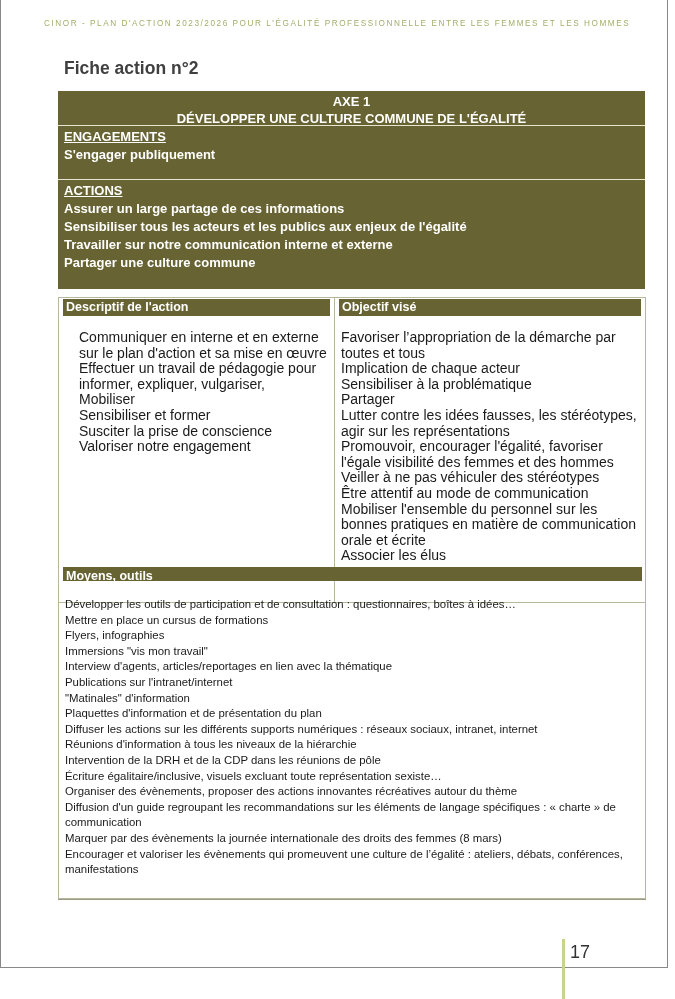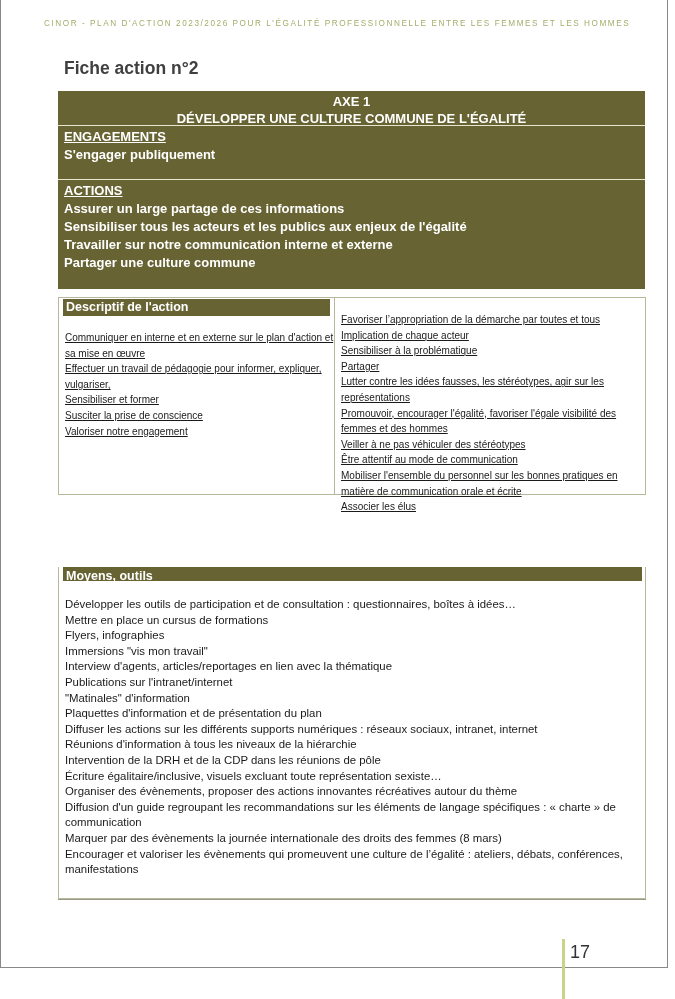--- a/index.html
+++ b/index.html
@@ -5,26 +5,26 @@
   html, body { margin: 0; padding: 0; background: #ffffff; }
   body { width: 675px; height: 999px; position: relative; overflow: hidden; font-family: "Liberation Sans", sans-serif; color: #1a1a1a; }
   .page-frame { position: absolute; left: 0; top: 0; width: 668px; height: 968px; border-right: 1.5px solid #888; border-bottom: 1.5px solid #888; border-left: 1.5px solid #888; box-sizing: border-box; }
   .running-header { position: absolute; top: 19px; left: 44px; width: 610px; font-size: 8.2px; letter-spacing: 1.55px; color: #a2ae6a; white-space: nowrap; }
   .fiche-title { position: absolute; top: 58px; left: 64px; font-size: 17.5px; font-weight: bold; color: #404040; }
   .axis-box { position: absolute; left: 58px; top: 91px; width: 587px; height: 198px; background: #676332; color: #fff; font-size: 13px; font-weight: bold; box-sizing: border-box; }
   .axis-head { text-align: center; line-height: 17px; padding-top: 2px; height: 35px; border-bottom: 1.5px solid #e6e6d0; box-sizing: border-box; }
   .axis-sec { padding: 2px 6px 0 6px; line-height: 18px; }
   .axis-sec .sec-title { text-decoration: underline; }
   .sec-engagements { height: 54px; border-bottom: 1.5px solid #e6e6d0; box-sizing: border-box; }
-  .col-box { position: absolute; top: 297px; height: 198px; border: 1px solid #b7b79c; box-sizing: border-box; }
+  .col-box { position: absolute; top: 297px; height: 306px; border: 1px solid #b7b79c; box-sizing: border-box; }
   .col-left { left: 58px; width: 277px; border-right: 1px solid #8a8a60; }
   .col-right { left: 334px; width: 312px; }
   .col-head { margin: 1px 4px 0 4px; background: #676332; color: #fff; font-weight: bold; font-size: 12.5px; height: 17px; line-height: 17px; padding-left: 3px; }
   .col-right .col-head { margin-right: 4px; }
-  .col-list { margin: 14px 0 0 6px; padding: 0; list-style: none; font-size: 10px; line-height: 15.6px; text-decoration: underline; }
+  .col-list { margin: 14px 0 0 20px; padding: 0; list-style: none; font-size: 14px; line-height: 15.6px; }
   .col-right .col-list { margin-left: 6px; margin-right: 8px; }
   .tools-box { position: absolute; left: 58px; top: 567px; width: 588px; height: 332px; border: 1px solid #b7b79c; border-top: none; box-sizing: border-box; box-shadow: 0 1px 0 #9a9a88; }
   .tools-head { margin: 0 3px 0 4px; background: #676332; color: #fff; font-weight: bold; font-size: 12.5px; height: 14px; line-height: 18px; padding-left: 3px; }
   .tools-list { margin: 16px 8px 0 6px; padding: 0; list-style: none; font-size: 11.4px; line-height: 15.6px; }
   .page-num-bar { position: absolute; left: 562px; top: 939px; width: 3px; height: 60px; background: #c7d58a; }
   .page-num { position: absolute; left: 570px; top: 942px; font-size: 18px; color: #333; }
 </style>
 </head>
 <body>
 
@@ -50,27 +50,29 @@
     <div>Travailler sur notre communication interne et externe</div>
     <div>Partager une culture commune</div>
   </div>
 </div>
 
 <div class="col-box col-left">
   <div class="col-head">Descriptif de l'action</div>
   <ul class="col-list">
     <li>Communiquer en interne et en externe sur le plan d'action et sa mise en œuvre</li>
     <li>Effectuer un travail de pédagogie pour informer, expliquer, vulgariser,</li>
+    <li>Mobiliser</li>
     <li>Sensibiliser et former</li>
     <li>Susciter la prise de conscience</li>
     <li>Valoriser notre engagement</li>
   </ul>
 </div>
 
 <div class="col-box col-right">
+  <div class="col-head">Objectif visé</div>
   <ul class="col-list">
     <li>Favoriser l’appropriation de la démarche par toutes et tous</li>
     <li>Implication de chaque acteur</li>
     <li>Sensibiliser à la problématique</li>
     <li>Partager</li>
     <li>Lutter contre les idées fausses, les stéréotypes, agir sur les représentations</li>
     <li>Promouvoir, encourager l'égalité, favoriser l'égale visibilité des femmes et des hommes</li>
     <li>Veiller à ne pas véhiculer des stéréotypes</li>
     <li>Être attentif au mode de communication</li>
     <li>Mobiliser l'ensemble du personnel sur les bonnes pratiques en matière de communication orale et écrite</li>

